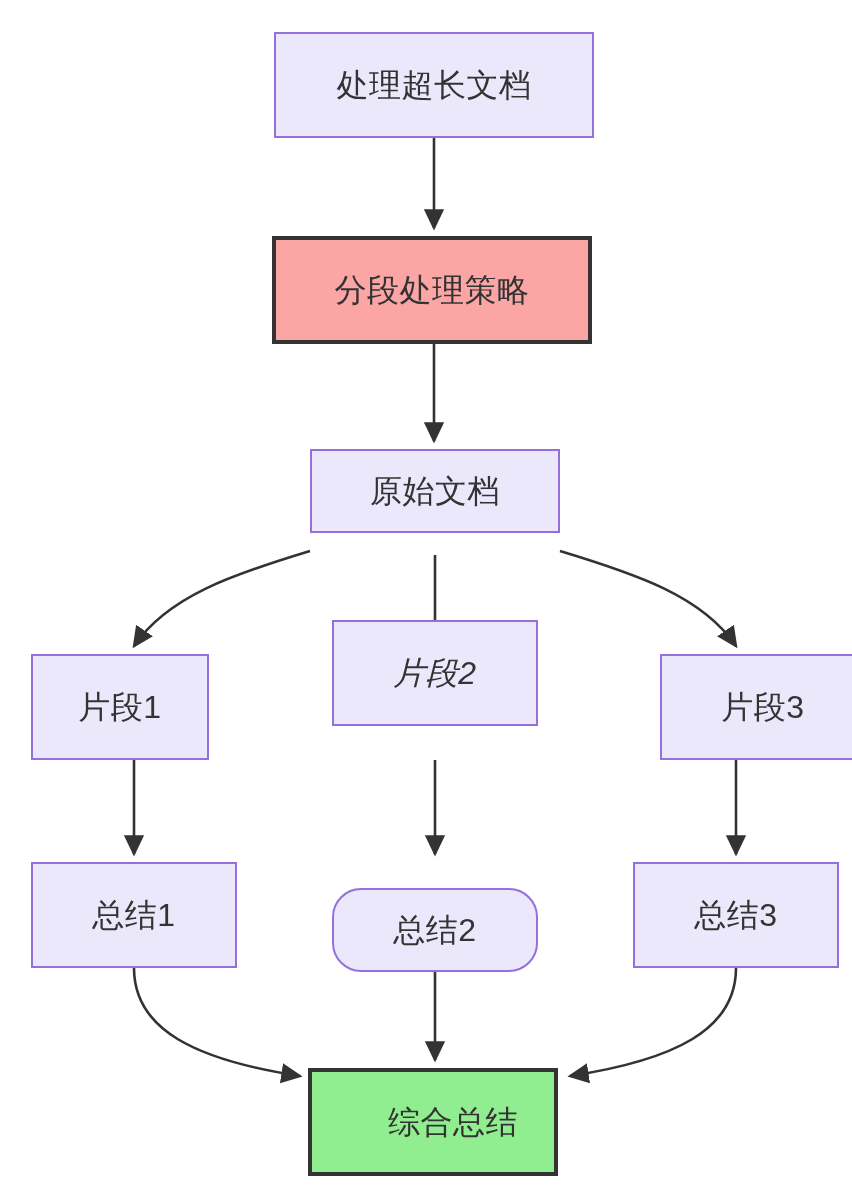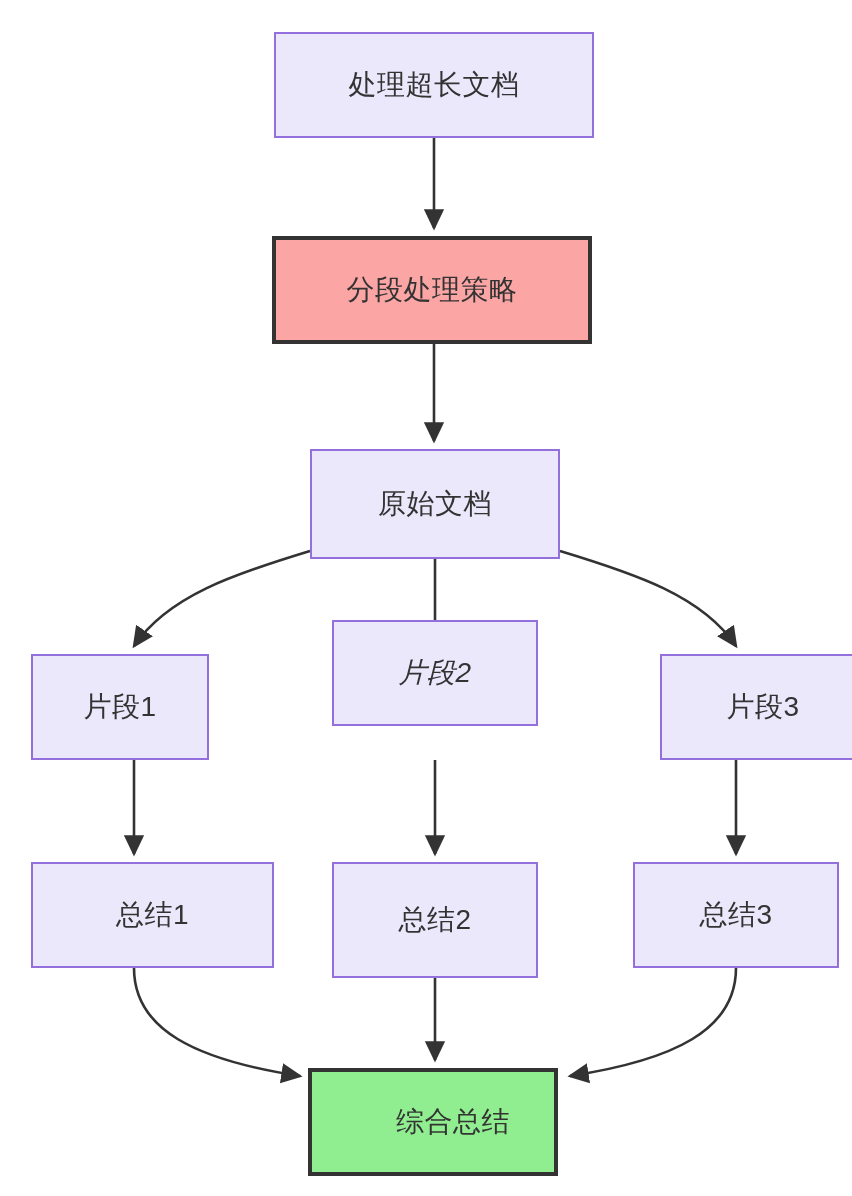--- a/index.html
+++ b/index.html
@@ -26,21 +26,21 @@
     pointer-events: none;
   }
   .node {
     position: absolute;
     box-sizing: border-box;
     display: flex;
     align-items: center;
     justify-content: center;
     text-align: center;
     color: #333333;
-    font-size: 28px;
+    font-size: 32px;
     line-height: 1.2;
     letter-spacing: 0.5px;
     white-space: nowrap;
   }
   .node-normal {
     background: #ebe8fc;
     border: 2px solid #9370db;
   }
   .node-highlight {
     background: #fca5a5;
@@ -78,36 +78,36 @@
       </g>
   </svg>
 
   <div id="node-layer">
       <div class="node node-normal" style="left: 274px; top: 32px; width: 320px; height: 106px;">
         <span>处理超长文档</span>
       </div>
       <div class="node node-highlight" style="left: 272px; top: 236px; width: 320px; height: 108px;">
         <span>分段处理策略</span>
       </div>
-      <div class="node node-normal" style="left: 310px; top: 449px; width: 250px; height: 110px;">
+      <div class="node node-normal" style="left: 310px; top: 449px; width: 250px; height: 84px;">
         <span>原始文档</span>
       </div>
       <div class="node node-normal" style="left: 31px; top: 654px; width: 178px; height: 106px;">
         <span>片段1</span>
       </div>
       <div class="node node-normal" style="left: 332px; top: 620px; width: 206px; height: 106px; font-style: italic;">
         <span>片段2</span>
       </div>
       <div class="node node-normal" style="left: 633px; top: 654px; width: 206px; height: 106px; margin-left: 27px;">
         <span>片段3</span>
       </div>
-      <div class="node node-normal" style="left: 31px; top: 862px; width: 243px; height: 106px;">
+      <div class="node node-normal" style="left: 31px; top: 862px; width: 206px; height: 106px;">
         <span>总结1</span>
       </div>
-      <div class="node node-normal" style="left: 332px; top: 862px; width: 206px; height: 116px;">
+      <div class="node node-normal" style="left: 332px; top: 888px; width: 206px; height: 84px; border-radius: 29px;">
         <span>总结2</span>
       </div>
       <div class="node node-normal" style="left: 633px; top: 862px; width: 206px; height: 106px;">
         <span>总结3</span>
       </div>
       <div class="node node-success" style="left: 308px; top: 1068px; width: 250px; height: 108px;">
         <span>综合总结</span>
       </div>
     </div>
 

